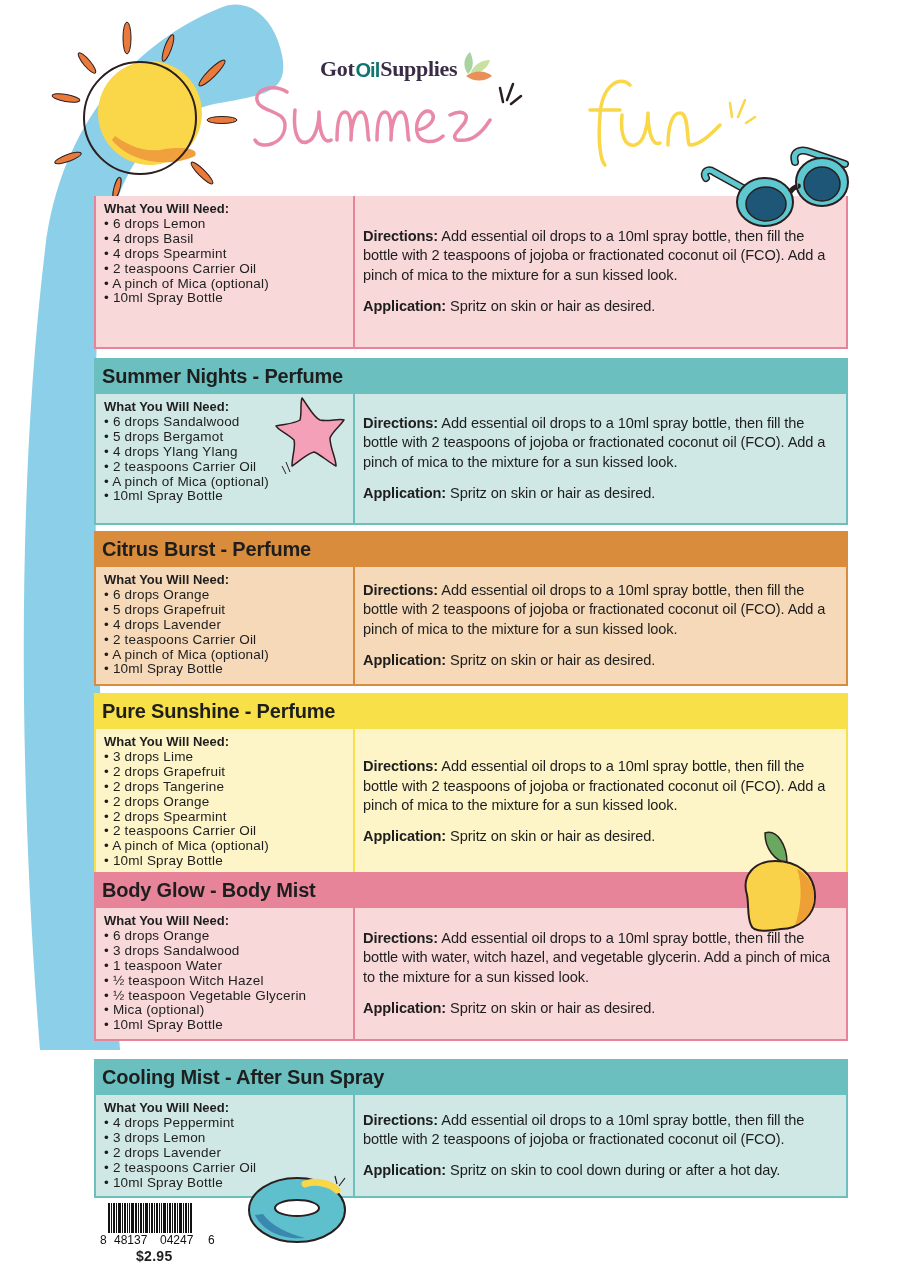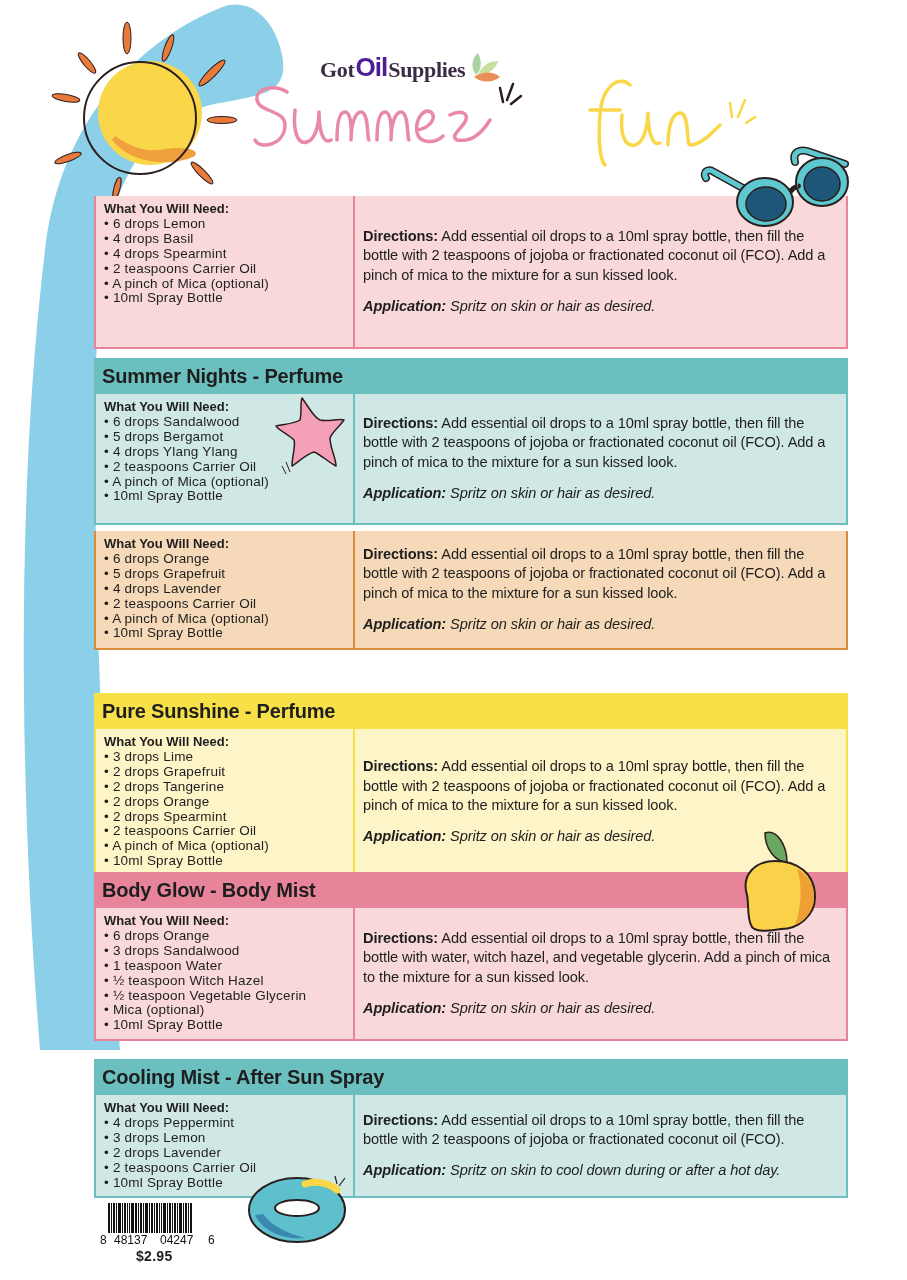--- a/index.html
+++ b/index.html
@@ -3,35 +3,35 @@
   <meta charset="utf-8">
   <style>
     * { box-sizing: border-box; margin: 0; padding: 0; }
     html, body { width: 907px; height: 1280px; background: #ffffff; overflow: hidden; }
     body { position: relative; font-family: "Liberation Sans", sans-serif; color: #1e1e1e; }
 
     .decor { position: absolute; }
     .blob { left: 0; top: 0; width: 330px; height: 1050px; }
 
     .logo { position: absolute; left: 320px; top: 52px; font-family: "Liberation Serif", serif; font-weight: bold; font-size: 22px; color: #3a2c45; letter-spacing: -0.3px; display: flex; align-items: flex-end; }
-    .logo .oil { font-size: 26px; color: #4c1d95; font-family: "Liberation Sans", sans-serif; letter-spacing: -1px; margin: 0 1px; }
+    .logo .oil { font-size: 20px; color: #0f766e; font-family: "Liberation Sans", sans-serif; letter-spacing: -1px; margin: 0 1px; }
     .logo svg { margin-left: 3px; }
 
     .title-summer { position: absolute; left: 245px; top: 70px; }
     .title-fun { position: absolute; left: 560px; top: 55px; }
 
     .section { position: absolute; left: 94px; width: 754px; }
     .section .head { height: 36px; padding-left: 8px; display: flex; align-items: center; font-weight: bold; font-size: 20px; letter-spacing: -0.2px; }
     .section .body { display: flex; border-width: 0 2px 2px 2px; border-style: solid; }
     .section .left { width: 259px; border-right: 2px solid; padding: 6px 0 0 8px; font-size: 13.5px; line-height: 14.9px; letter-spacing: 0.2px; }
     .section .left .need-title { font-weight: bold; font-size: 13px; letter-spacing: 0; }
     .section .left ul { list-style: none; }
     .section .left li::before { content: "• "; }
     .section .right { flex: 1; padding: 0 4px 0 8px; display: flex; flex-direction: column; justify-content: center; font-size: 14.6px; line-height: 19.3px; letter-spacing: -0.1px; }
-    .section .right p + p { margin-top: 12px; font-style: italic; }
+    .section .right p + p { margin-top: 12px; }
     .section .right b { font-weight: bold; }
 
     .s-pink .head { background: #e8849a; color: #ffffff; }
     .s-pink .body { background: #f8d8d9; border-color: #e8849a; }
     .s-pink .left { border-color: #e8849a; }
     .s-pink2 .head { background: #e8849a; color: #1e1e1e; }
     .s-pink2 .body { background: #f8d8d9; border-color: #e8849a; }
     .s-pink2 .left { border-color: #e8849a; }
     .s-teal .head { background: #6bbfbf; color: #1e1e1e; }
     .s-teal .body { background: #d0e8e5; border-color: #6bbfbf; }
@@ -147,20 +147,21 @@
       </svg>
     </div>
     <div class="right">
       <p><b>Directions:</b><span> Add essential oil drops to a 10ml spray bottle, then fill the bottle with 2 teaspoons of jojoba or fractionated coconut oil (FCO). Add a pinch of mica to the mixture  for a sun kissed look.</span></p>
       <p><b>Application:</b><span> Spritz on skin or hair as desired.</span></p>
     </div>
   </div>
 </div>
 
 <div class="section s-orange" style="top:531px;">
+  <div class="head">Citrus Burst - Perfume</div>
   <div class="body" style="height:119px;">
     <div class="left">
       <div class="need-title">What You Will Need:</div>
       <ul>
         <li>6 drops Orange</li>
         <li>5 drops Grapefruit</li>
         <li>4 drops Lavender</li>
         <li>2 teaspoons Carrier Oil</li>
         <li>A pinch of Mica (optional)</li>
         <li>10ml Spray Bottle</li>

